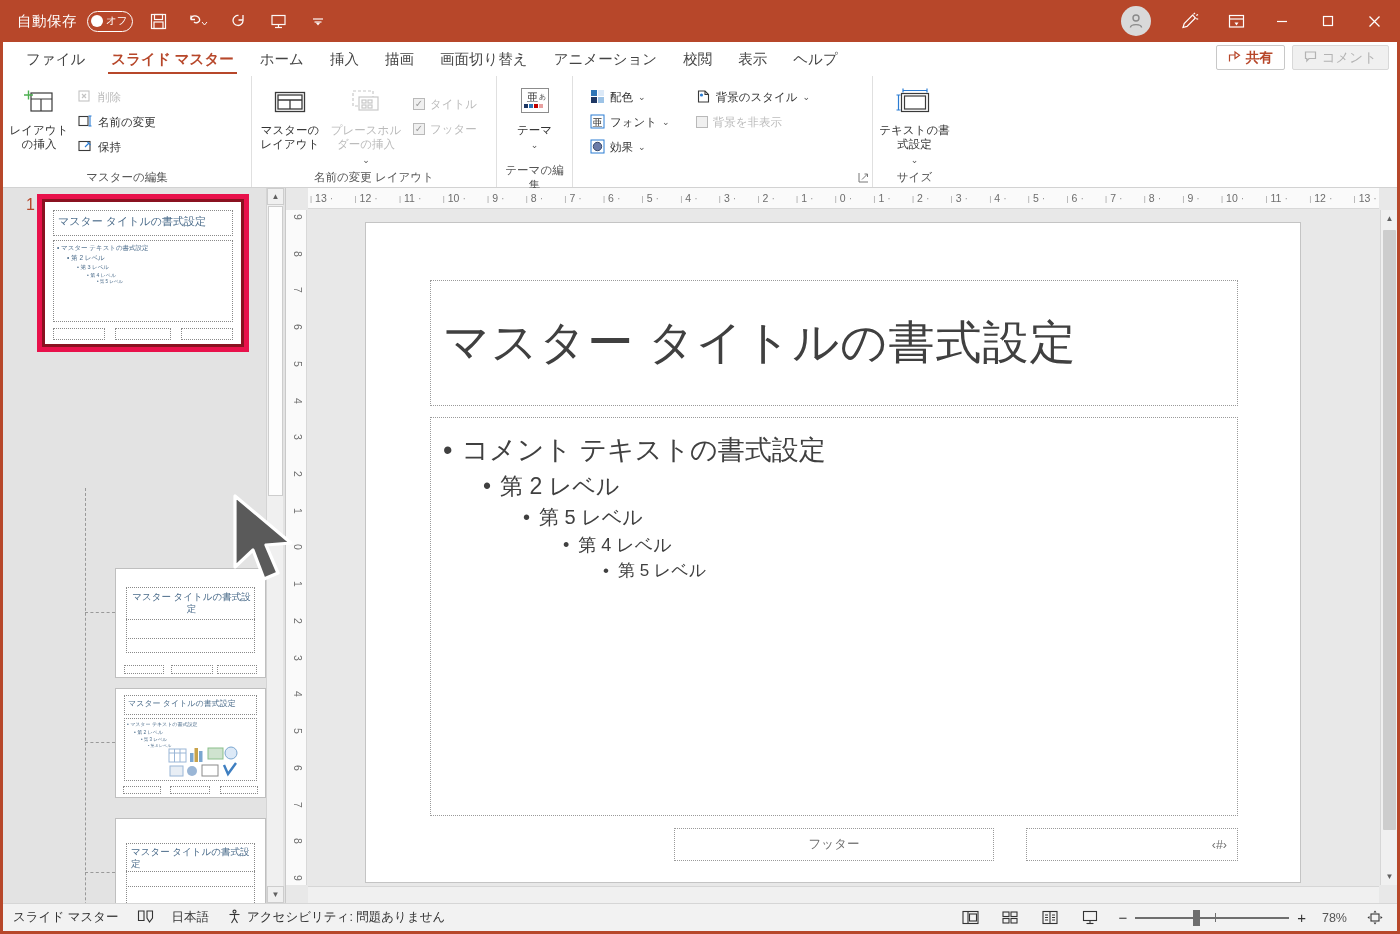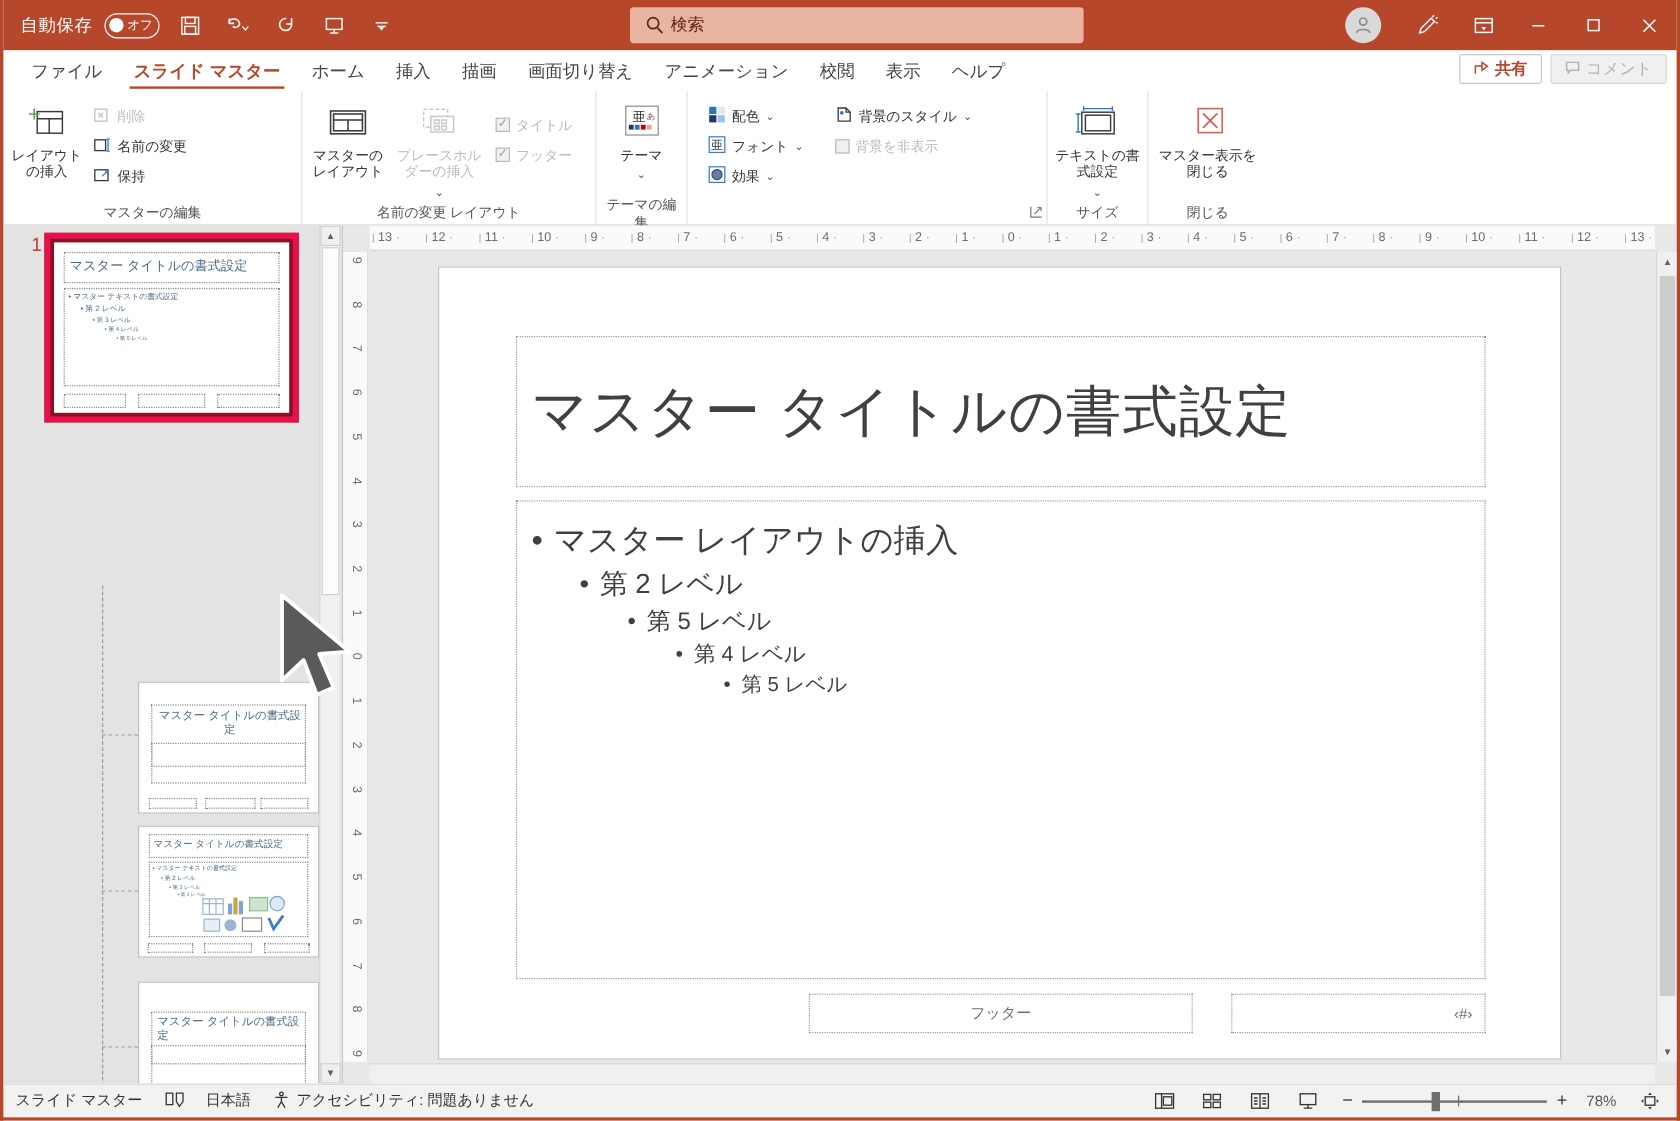--- a/index.html
+++ b/index.html
@@ -252,29 +252,20 @@
       </span>
       <span class="tb-icon">
         <svg width="14" height="14" viewBox="0 0 14 14" fill="none" stroke="#fff" stroke-width="1.2">
           <path d="M2 5 L12 5"></path>
             <path d="M3.5 8 L10.5 8"></path>
             <path d="M7 11.5 L4.8 8.8 L9.2 8.8 Z" fill="#fff" stroke="none"></path>
         </svg>
       </span>
     </div>
 
-    <div class="search-box">
-      <span class="mag">
-        <svg width="18" height="18" viewBox="0 0 18 18" fill="none" stroke="#5c2414" stroke-width="1.4">
-          <circle cx="7.3" cy="7.3" r="4.6"></circle>
-            <path d="M10.9 11.2 L15 15.6"></path>
-        </svg>
-      </span>
-      <span>検索</span>
-    </div>
 
     <div class="tb-right">
       <span class="avatar">
         <svg width="18" height="18" viewBox="0 0 18 18" fill="none" stroke="#8a8a8a" stroke-width="1.4">
           <circle cx="9" cy="6" r="3"></circle>
             <path d="M3.4 15.5 C3.8 11.6 14.2 11.6 14.6 15.5"></path>
         </svg>
       </span>
       <span class="winbtn">
         <svg width="20" height="20" viewBox="0 0 20 20" fill="none" stroke="#fff" stroke-width="1.2">
@@ -542,34 +533,20 @@
               <path d="M3.5 8 L3.5 23 M1.5 8 L5.5 8 M1.5 23 L5.5 23" stroke="#2b7cd3"></path>
             </svg>
           </span>
           <span>テキストの書式設定</span>
           <span class="cvt">⌄</span>
         </div>
       </div>
       <div class="rgroup-label">サイズ</div>
     </div>
 
-    <div class="rgroup" style="width:100px">
-      <div class="rgroup-body" style="justify-content:center">
-        <div class="bigbtn" style="width:90px">
-          <span class="gi">
-            <svg width="34" height="30" viewBox="0 0 34 30" fill="none">
-              <rect x="8.5" y="3.5" width="20" height="20" fill="#fff" stroke="#e05a4a" stroke-width="1.3"></rect>
-              <path d="M12.5 7.5 L24.5 19.5 M24.5 7.5 L12.5 19.5" stroke="#e05a4a" stroke-width="1.4"></path>
-            </svg>
-          </span>
-          <span>マスター表示を閉じる</span>
-        </div>
-      </div>
-      <div class="rgroup-label">閉じる</div>
-    </div>
   </div>
 
   <div class="main">
 
     <div class="thumbpane">
       <div class="thumblist">
 
         <div class="connector" style="left:82px; top:300px; height:612px;"></div>
 
         <div class="thumbrow" style="left:8px; top:6px;">
@@ -899,21 +876,21 @@
       <div class="canvas-wrap">
         <div class="slide">
 
           <div class="ph ph-title">
             <span>マスター タイトルの書式設定</span>
           </div>
 
           <div class="ph ph-body">
             <div class="bl lvl1">
               <span class="bul">•</span>
-              <span>マスター レイアウトの挿入</span>
+              <span>コメント テキストの書式設定</span>
             </div>
             <div class="bl lvl2">
               <span class="bul">•</span>
               <span>第 2 レベル</span>
             </div>
             <div class="bl lvl3">
               <span class="bul">•</span>
               <span>第 5 レベル</span>
             </div>
             <div class="bl lvl4">

